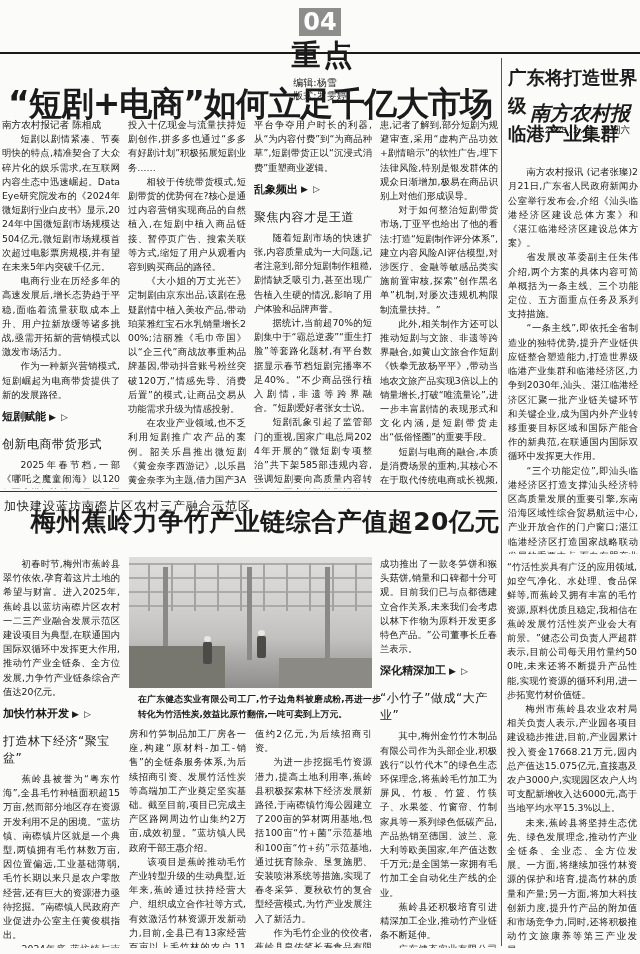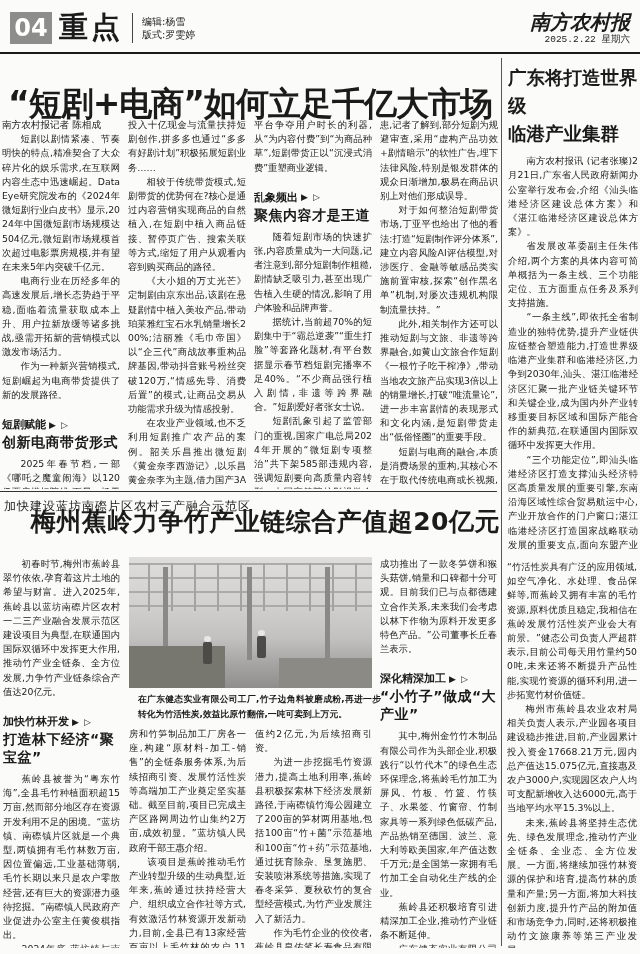--- a/index.html
+++ b/index.html
@@ -1,46 +1,46 @@
 <!DOCTYPE html>
 <html><head>
 <meta charset="utf-8">
 <style>
   html,body{margin:0;padding:0;background:#d9d9d6;}
   .page{position:relative;width:640px;height:954px;margin:0 auto;background:#fbfbf9;
         font-family:"DejaVu Sans","Liberation Sans",sans-serif;color:#1b1b1b;overflow:hidden;}
   
-  .masthead{position:absolute;top:8px;left:10px;right:10px;height:40px;display:flex;align-items:center;}
+  .masthead{position:absolute;top:8px;left:10px;right:10px;height:40px;display:flex;align-items:center;flex-direction:column;}
   .pageno{background:#8d8d8b;color:#fff;width:42px;height:32px;display:flex;align-items:center;justify-content:center;
           font-size:24px;font-weight:bold;}
   .section{font-size:29px;font-weight:900;margin-left:7px;letter-spacing:3px;}
   .vsep{width:1px;height:30px;background:#444;margin:0 9px;}
   .staff{font-size:10px;line-height:13px;color:#222;}
   .mast-right{margin-left:auto;text-align:right;}
   .logo{font-family:"DejaVu Serif","Liberation Serif",serif;font-weight:bold;font-style:italic;font-size:20px;line-height:22px;}
   .issue-date{font-size:9.5px;color:#222;font-family:Liberation Mono, monospace;}
   .rule-top{position:absolute;top:52px;left:0;width:640px;height:2px;background:#1a1a1a;}
   .rule-mid{position:absolute;top:491px;left:0;width:497px;height:1px;background:#333;}
   .rule-vert{position:absolute;left:501px;top:58px;bottom:8px;width:1px;background:#555;}
   
   .lead-headline{position:absolute;top:58px;left:0;width:500px;text-align:center;
                  font-size:33px;font-weight:900;letter-spacing:-1px;line-height:1.45;}
   .side-art{position:absolute;left:508px;top:64px;width:130px;height:490px;overflow:hidden;}
-  .side-headline{font-size:18.5px;font-weight:900;line-height:1.5;margin-bottom:7px;}
+  .side-headline{font-size:18.5px;font-weight:900;line-height:1.5;margin-bottom:18px;}
   .kicker{position:absolute;top:498px;left:4px;font-size:12px;font-weight:400;letter-spacing:1px;}
   .bottom-headline{position:absolute;top:484px;left:0;width:500px;font-size:25px;font-weight:900;
                    letter-spacing:0.5px;text-align:right;padding-left:4px;box-sizing:border-box;}
   
   .col p, .side-art p, .cap p{font-size:9.3px;line-height:14.2px;text-align:justify;margin:0;
       text-indent:2em;word-break:break-all;}
   .col p.cont, .side-art p.cont{text-indent:0;}
   .col p.byline{font-weight:normal;text-indent:0;font-size:9.6px;}
-  .subhead{margin:15px 0 1px;font-weight:bold;font-size:11px;display:flex;align-items:center;gap:3px;}
+  .subhead{margin:7px 0 1px;font-weight:bold;font-size:11px;display:flex;align-items:center;gap:3px;}
   .subhead .arrows{font-size:9px;letter-spacing:1px;}
-  .subhead-title{font-weight:700;font-size:14px;margin:2px 0 5px;letter-spacing:0.5px;}
+  .subhead-title{font-weight:400;font-size:12px;margin:12px 0 5px;letter-spacing:0.5px;}
   .lead-cols{position:absolute;top:118px;left:2px;width:496px;height:371px;display:flex;gap:8px;}
   .lead-cols .col{flex:1;overflow:hidden;}
   
   .b-col{position:absolute;overflow:hidden;}
   #bcol1{left:3px;top:557px;width:117px;height:391px;}
   #bcol2{left:129px;top:727px;width:117px;height:221px;}
   #bcol3{left:255px;top:727px;width:117px;height:221px;}
   #bcol4{left:380px;top:557px;width:117px;height:391px;}
   #bcol5{left:507px;top:560px;width:130px;height:388px;}
   
@@ -108,21 +108,21 @@
       </div>
       <div class="subhead-title">聚焦内容才是王道</div>
       <p>随着短剧市场的快速扩张,内容质量成为一大问题,记者注意到,部分短剧制作粗糙,剧情缺乏吸引力,甚至出现广告植入生硬的情况,影响了用户体验和品牌声誉。</p>
       <p>据统计,当前超70%的短剧集中于“霸总逆袭”“重生打脸”等套路化题材,有平台数据显示春节档短剧完播率不足40%。“不少商品强行植入剧情,非遗等跨界融合。”短剧爱好者张女士说。</p>
       <p>短剧乱象引起了监管部门的重视,国家广电总局2024年开展的“微短剧专项整治”共下架585部违规内容,强调短剧要向高质量内容转型。中国高等院校影视学会会长丁亚平表示:“短剧应在抒情表意、创作理念、商业模式、传播方式、提升工业水平等方面进一步优化。”</p>
 
     </div>
     <div class="col">
       <p class="cont">患,记者了解到,部分短剧为规避审查,采用“虚构产品功效+剧情暗示”的软性广告,埋下法律风险,特别是银发群体的观众日渐增加,极易在商品识别上对他们形成误导。</p>
       <p>对于如何整治短剧带货市场,丁亚平也给出了他的看法:打造“短剧制作评分体系”,建立内容风险AI评估模型,对涉医疗、金融等敏感品类实施前置审核,探索“创作黑名单”机制,对屡次违规机构限制流量扶持。”</p>
-      <p>此外,相关制作方还可以推动短剧与文旅、非遗等跨界融合,如黄山文旅合作短剧《一根竹子吃干榨净》,带动当地农文旅产品实现3倍以上的销量增长,打破“唯流量论”,进一步丰富剧情的表现形式和文化内涵,是短剧带货走出“低俗怪圈”的重要手段。</p>
+      <p>此外,相关制作方还可以推动短剧与文旅、非遗等跨界融合,如黄山文旅合作短剧《铁拳无敌杨平平》,带动当地农文旅产品实现3倍以上的销量增长,打破“唯流量论”,进一步丰富剧情的表现形式和文化内涵,是短剧带货走出“低俗怪圈”的重要手段。</p>
       <p>短剧与电商的融合,本质是消费场景的重构,其核心不在于取代传统电商或长视频,而是以“轻量化内容+高密度情感连接”开辟增量市场,唯有平衡商业利益与内容价值、规范监管与鼓励创新,才能避免“昙花一现”,真正成为数字经济时代的新业态。</p>
     </div>
   </div>
 
   <div class="rule-vert"></div>
   <div class="rule-mid"></div>
 
   <div class="side-art">
     <div class="side-headline">
       <div>广东将打造世界级</div>

